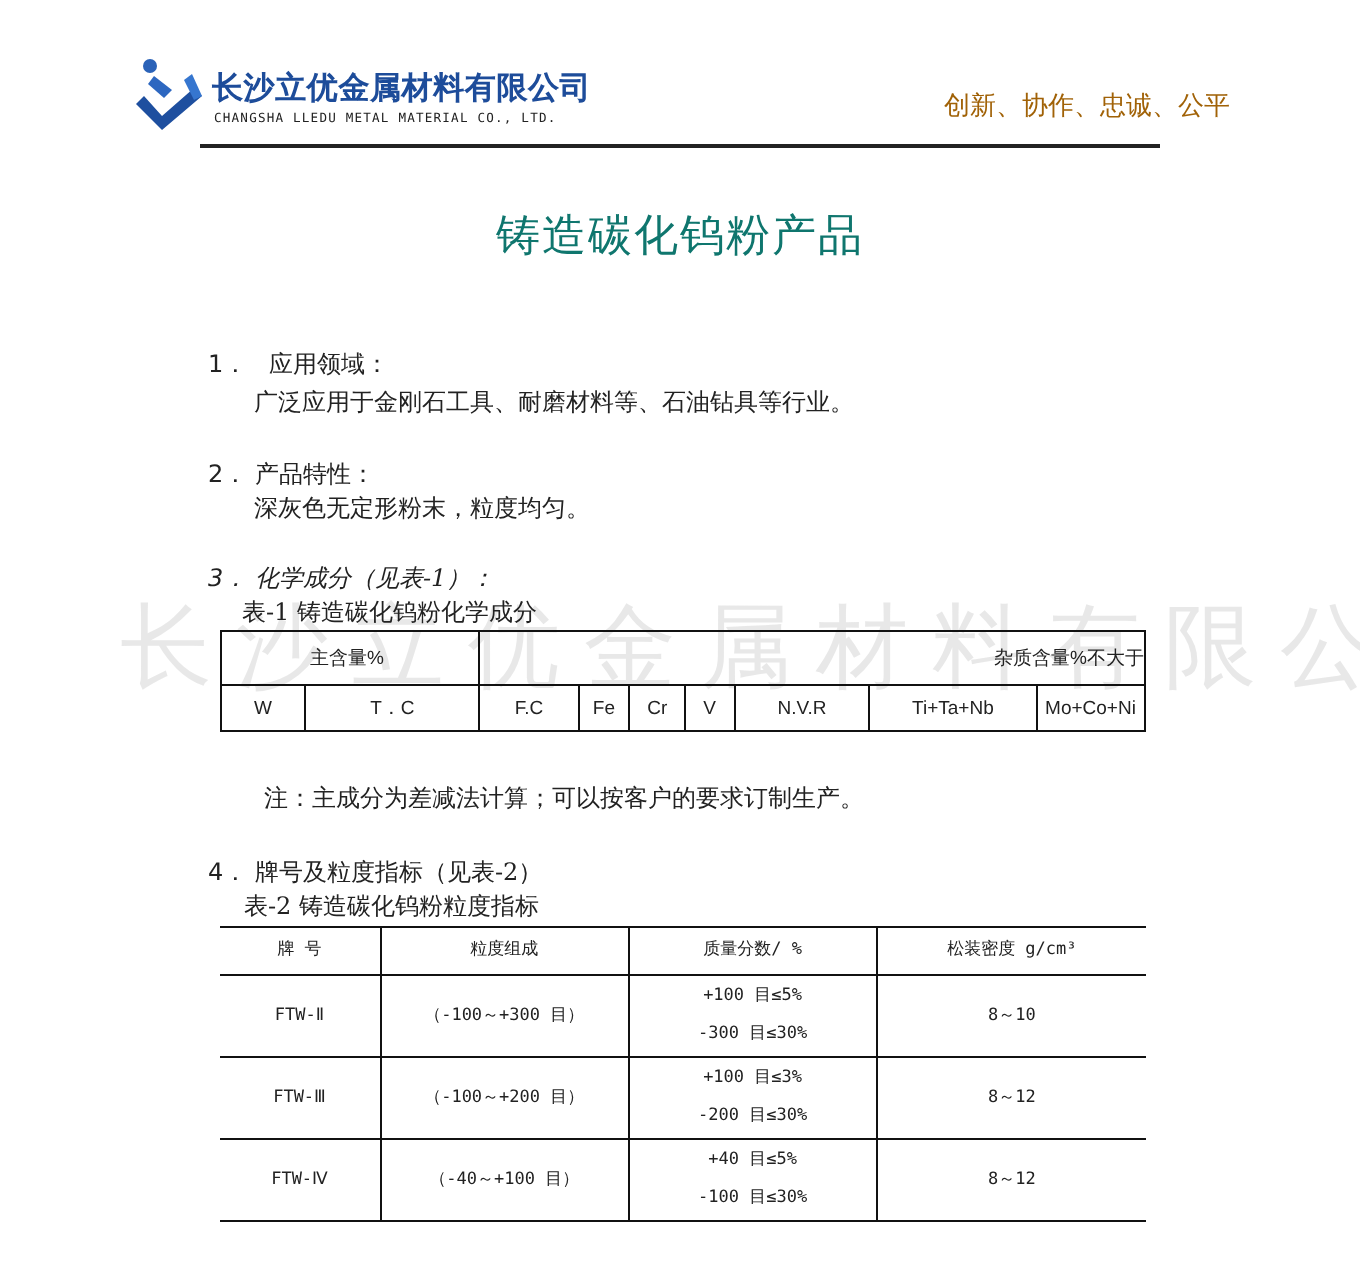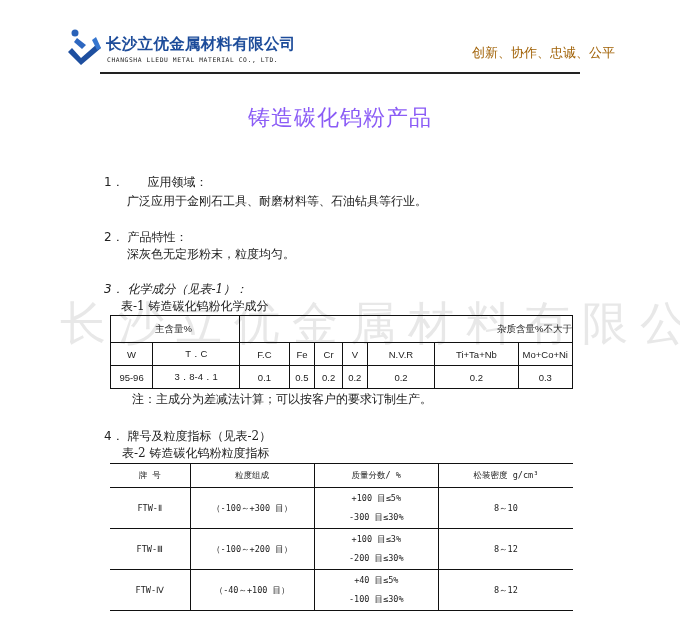--- a/index.html
+++ b/index.html
@@ -17,21 +17,21 @@
       left: 107px; top: 56px; font-family: "DejaVu Sans Mono", monospace; font-size: 6.3px;
       color: #222; letter-spacing: 0.6px; white-space: nowrap;
     }
     .hdr-line { left: 100px; top: 72px; width: 480px; height: 1.5px; background: #222; }
     .slogan {
       left: 472px; top: 44px; font-family: "DejaVu Sans", sans-serif; font-size: 13px;
       color: #a16207; white-space: nowrap;
     }
     .title {
       left: 0; width: 680px; top: 103px; text-align: center;
-      font-family: "DejaVu Sans", sans-serif; font-size: 22px; color: #8b5cf6; letter-spacing: 1px;
+      font-family: "DejaVu Sans", sans-serif; font-size: 22px; color: #0f766e; letter-spacing: 1px;
     }
     .sec { font-size: 12px; white-space: nowrap; color: #222; }
     .sec-num { font-family: "DejaVu Sans", sans-serif; }
     .watermark {
       left: 60px; top: 293px; font-family: "DejaVu Sans", sans-serif; font-size: 46px;
       color: rgba(150,150,150,0.22); letter-spacing: 12px; white-space: nowrap; z-index: 0;
       font-weight: 300;
     }
     table { border-collapse: collapse; position: absolute; z-index: 1; }
     .t1 { left: 110px; top: 315px; width: 463px; font-family: "Liberation Sans", sans-serif; font-size: 9.5px; }
@@ -60,21 +60,21 @@
 <div class="abs logo-en">CHANGSHA LLEDU METAL MATERIAL CO., LTD.</div>
 <div class="abs hdr-line"></div>
 <div class="abs slogan">创新、协作、忠诚、公平</div>
 
 <div class="abs title">铸造碳化钨粉产品</div>
 
 <div class="abs watermark">长沙立优金属材料有限公司</div>
 
 <div class="abs sec" style="left:104px; top:174px;">
   <span class="sec-num">1．</span>
-  <span style="margin-left:20px;text-align:center;">应用领域：</span>
+  <span style="margin-left:7px;text-align:center;">应用领域：</span>
 </div>
 <div class="abs sec" style="left:127px; top:193px;">广泛应用于金刚石工具、耐磨材料等、石油钻具等行业。</div>
 
 <div class="abs sec" style="left:104px; top:229px;">
   <span class="sec-num">2．</span>
   <span>产品特性：</span>
 </div>
 <div class="abs sec" style="left:127px; top:246px;">深灰色无定形粉末，粒度均匀。</div>
 
 <div class="abs sec" style="left:104px; top:281px;font-style:italic;">
@@ -92,31 +92,20 @@
   <tr>
     <td style="width:40px;">W</td>
     <td style="width:84px;">T．C</td>
     <td style="width:47px;">F.C</td>
     <td style="width:24px;">Fe</td>
     <td style="width:26px;">Cr</td>
     <td style="width:23px;">V</td>
     <td style="width:65px;margin-left:44px;">N.V.R</td>
     <td style="width:80px;">Ti+Ta+Nb</td>
     <td style="width:52px;">Mo+Co+Ni</td>
-  </tr>
-  <tr>
-    <td>95-96</td>
-    <td>3．8-4．1</td>
-    <td>0.1</td>
-    <td>0.5</td>
-    <td>0.2</td>
-    <td>0.2</td>
-    <td>0.2</td>
-    <td>0.2</td>
-    <td>0.3</td>
   </tr>
 </tbody>
   </table>
 
 <div class="abs sec" style="left:132px; top:391px;">注：主成分为差减法计算；可以按客户的要求订制生产。</div>
 
 <div class="abs sec" style="left:104px; top:428px;">
   <span class="sec-num">4．</span>
   <span>牌号及粒度指标（见表-2）</span>
 </div>

